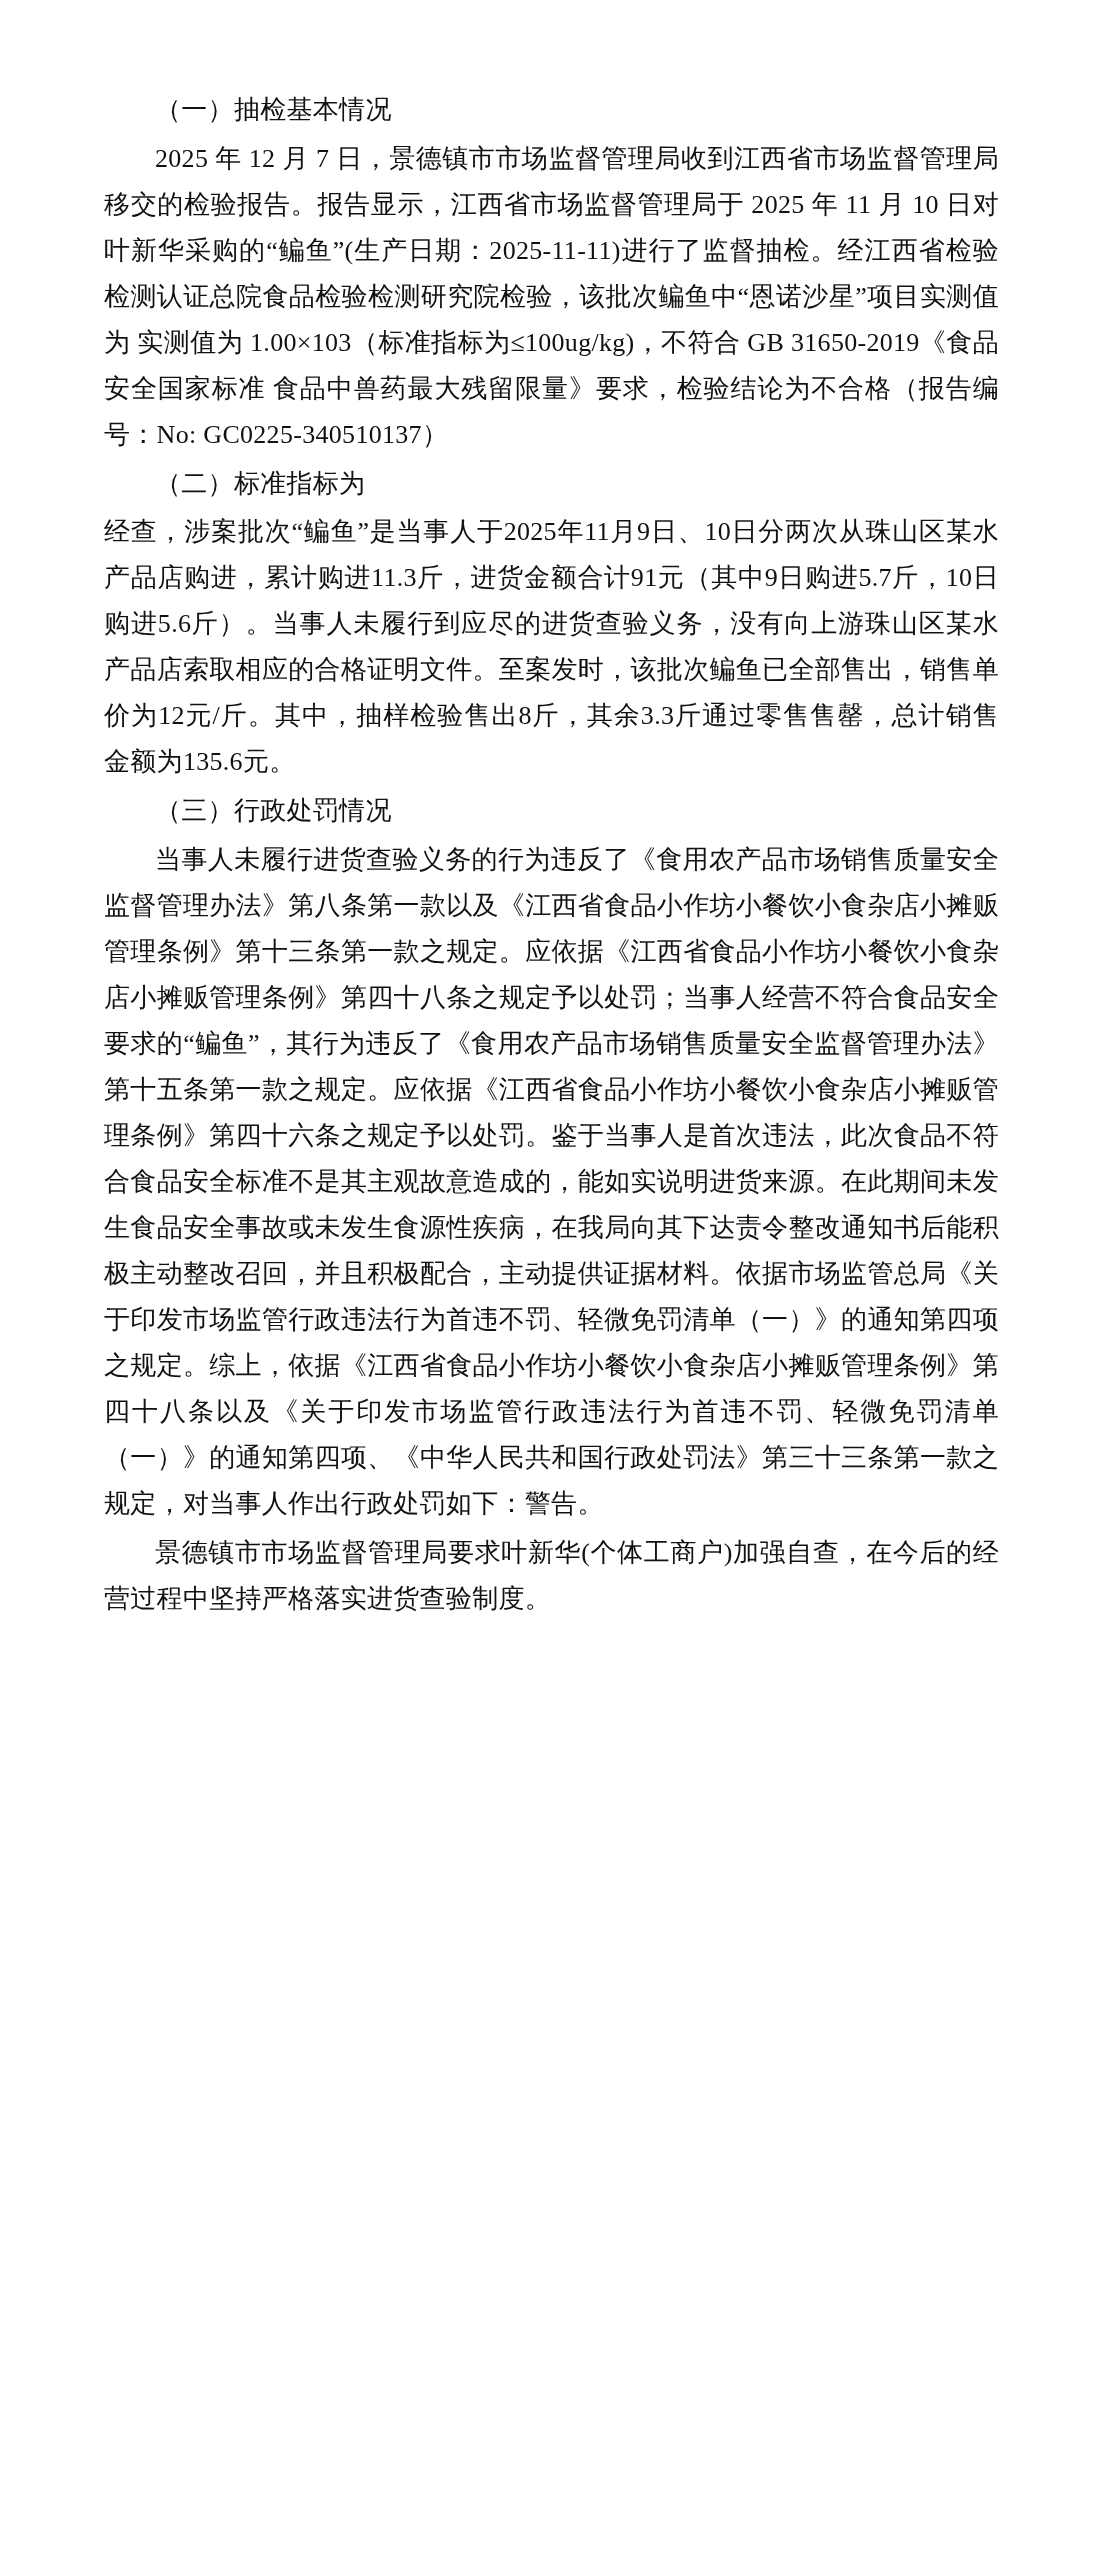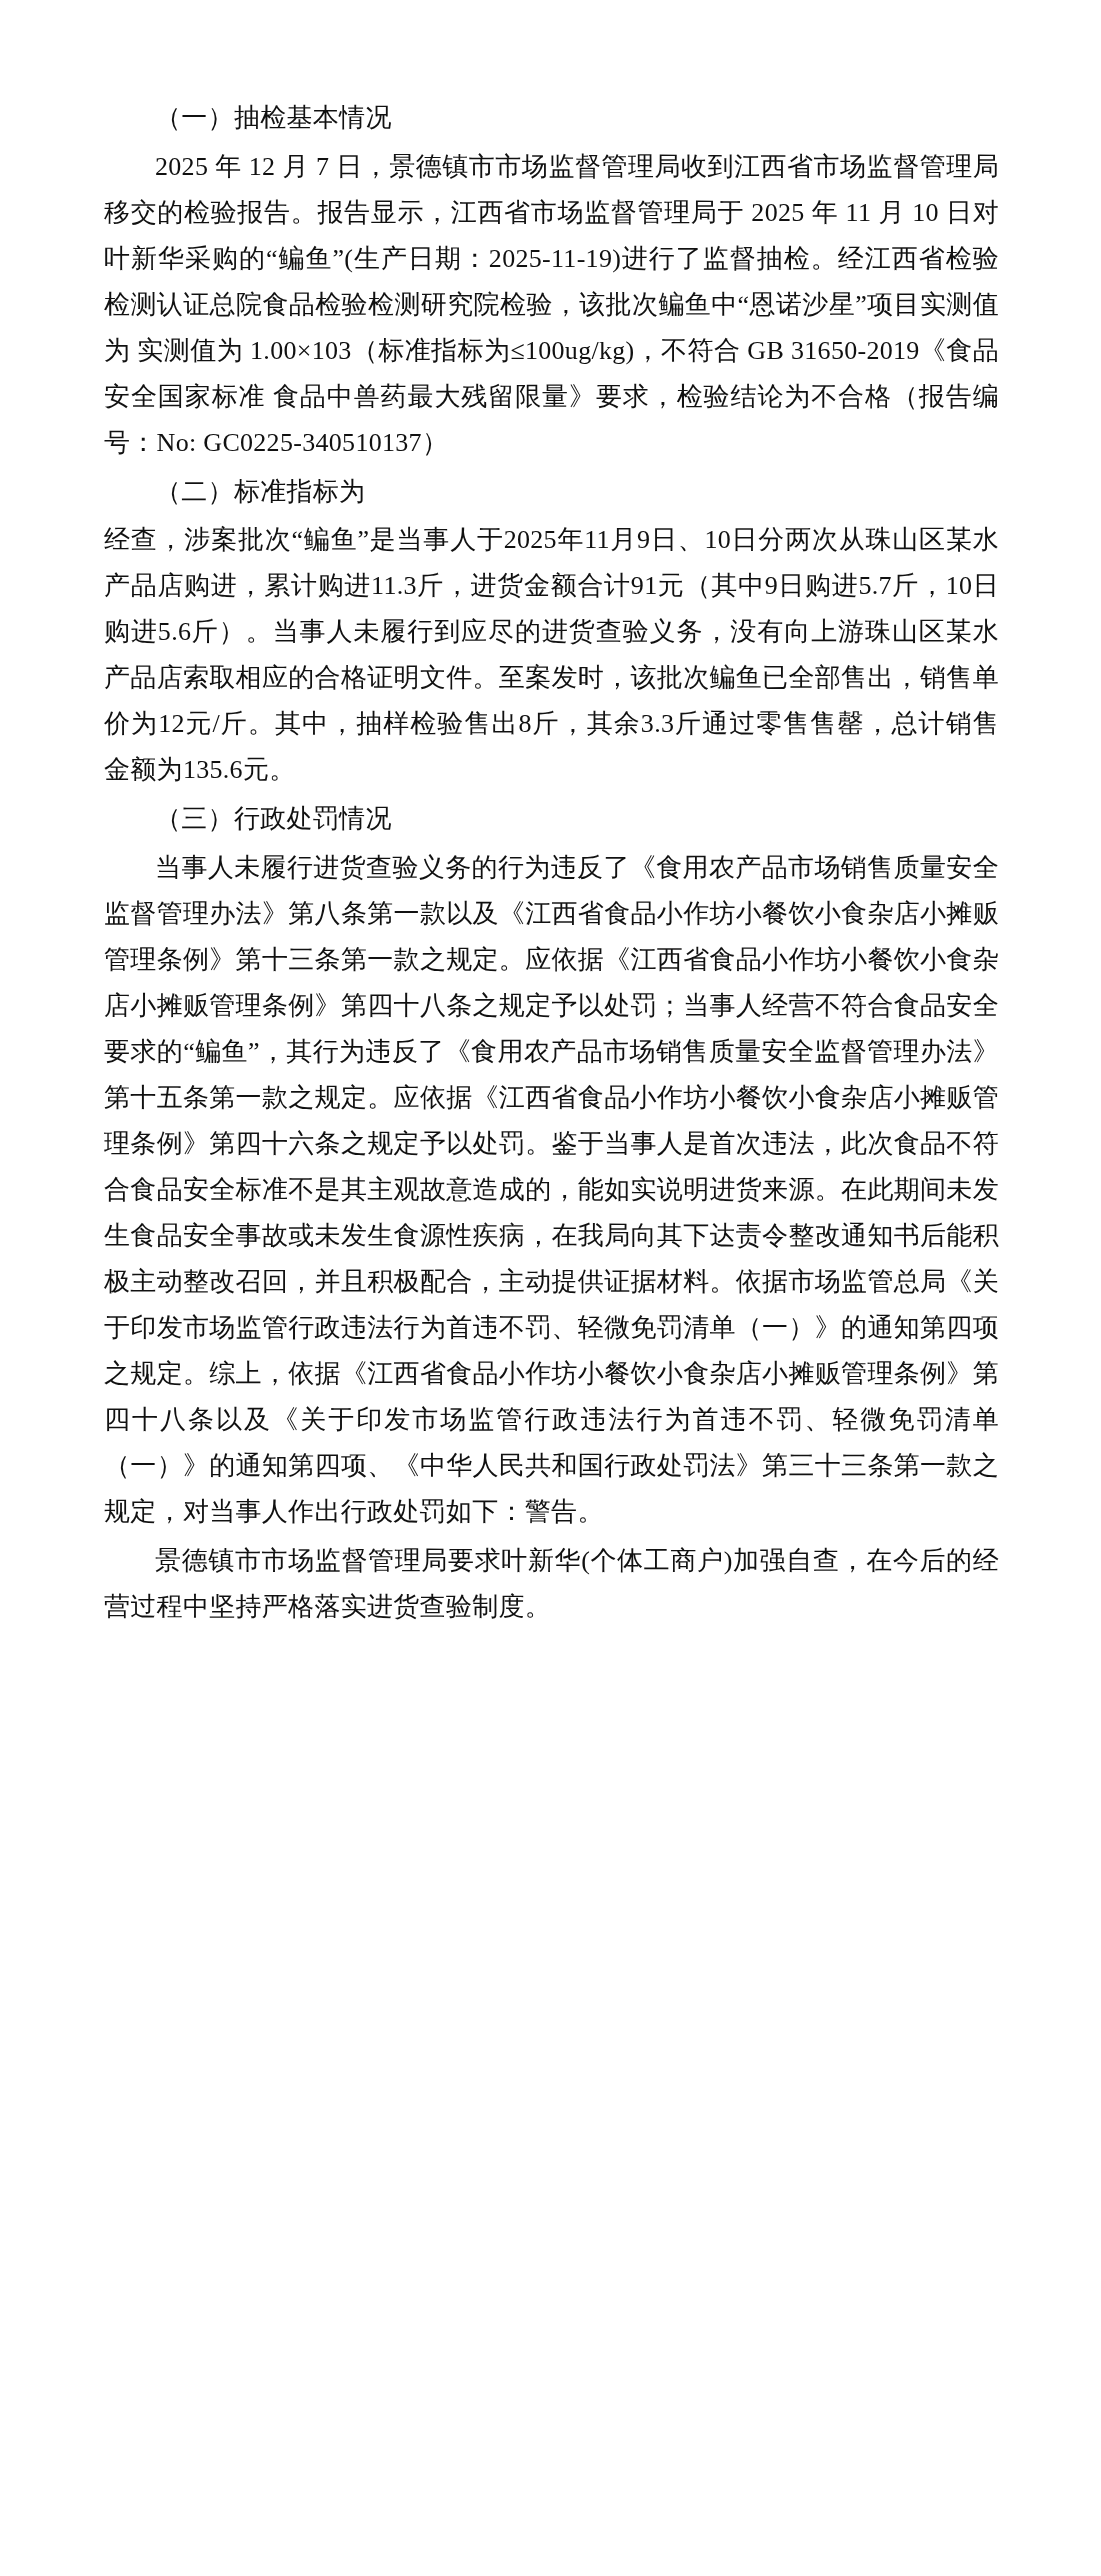--- a/index.html
+++ b/index.html
@@ -15,21 +15,21 @@
   }
   .page {
     width: 1101px;
     min-height: 2576px;
     box-sizing: border-box;
     padding: 83px 104px 62px 104px;
     background: #ffffff;
   }
   .doc-body {
     width: 895px;
-    margin: 12px auto;
+    margin: 4px auto;
   }
   p {
     margin: 0 0 2.8px 0;
     font-size: 26px;
     line-height: 46px;
     text-align: justify;
     text-justify: inter-ideograph;
     letter-spacing: 0.3px;
     color: #111111;
   }
@@ -44,21 +44,21 @@
   }
 </style>
 </head>
 <body>
 
 <div class="page">
   <div class="doc-body">
 
     <p class="heading">（一）抽检基本情况</p>
 
-    <p class="indent">2025 年 12 月 7 日，景德镇市市场监督管理局收到江西省市场监督管理局移交的检验报告。报告显示，江西省市场监督管理局于 2025 年 11 月 10 日对叶新华采购的“鳊鱼”(生产日期：2025-11-19)进行了监督抽检。经江西省检验检测认证总院食品检验检测研究院检验，该批次鳊鱼中“恩诺沙星”项目实测值为 实测值为 1.00×103（标准指标为≤100ug/kg)，不符合 GB 31650-2019《食品安全国家标准 食品中兽药最大残留限量》要求，检验结论为不合格（报告编号：No: GC0225-340510137）</p>
+    <p class="indent">2025 年 12 月 7 日，景德镇市市场监督管理局收到江西省市场监督管理局移交的检验报告。报告显示，江西省市场监督管理局于 2025 年 11 月 10 日对叶新华采购的“鳊鱼”(生产日期：2025-11-11)进行了监督抽检。经江西省检验检测认证总院食品检验检测研究院检验，该批次鳊鱼中“恩诺沙星”项目实测值为 实测值为 1.00×103（标准指标为≤100ug/kg)，不符合 GB 31650-2019《食品安全国家标准 食品中兽药最大残留限量》要求，检验结论为不合格（报告编号：No: GC0225-340510137）</p>
 
     <p class="heading">（二）标准指标为</p>
 
     <p class="flush">经查，涉案批次“鳊鱼”是当事人于2025年11月9日、10日分两次从珠山区某水产品店购进，累计购进11.3斤，进货金额合计91元（其中9日购进5.7斤，10日购进5.6斤）。当事人未履行到应尽的进货查验义务，没有向上游珠山区某水产品店索取相应的合格证明文件。至案发时，该批次鳊鱼已全部售出，销售单价为12元/斤。其中，抽样检验售出8斤，其余3.3斤通过零售售罄，总计销售金额为135.6元。</p>
 
     <p class="heading">（三）行政处罚情况</p>
 
     <p class="indent">当事人未履行进货查验义务的行为违反了《食用农产品市场销售质量安全监督管理办法》第八条第一款以及《江西省食品小作坊小餐饮小食杂店小摊贩管理条例》第十三条第一款之规定。应依据《江西省食品小作坊小餐饮小食杂店小摊贩管理条例》第四十八条之规定予以处罚；当事人经营不符合食品安全要求的“鳊鱼”，其行为违反了《食用农产品市场销售质量安全监督管理办法》第十五条第一款之规定。应依据《江西省食品小作坊小餐饮小食杂店小摊贩管理条例》第四十六条之规定予以处罚。鉴于当事人是首次违法，此次食品不符合食品安全标准不是其主观故意造成的，能如实说明进货来源。在此期间未发生食品安全事故或未发生食源性疾病，在我局向其下达责令整改通知书后能积极主动整改召回，并且积极配合，主动提供证据材料。依据市场监管总局《关于印发市场监管行政违法行为首违不罚、轻微免罚清单（一）》的通知第四项之规定。综上，依据《江西省食品小作坊小餐饮小食杂店小摊贩管理条例》第四十八条以及《关于印发市场监管行政违法行为首违不罚、轻微免罚清单（一）》的通知第四项、《中华人民共和国行政处罚法》第三十三条第一款之规定，对当事人作出行政处罚如下：警告。</p>
 
 

